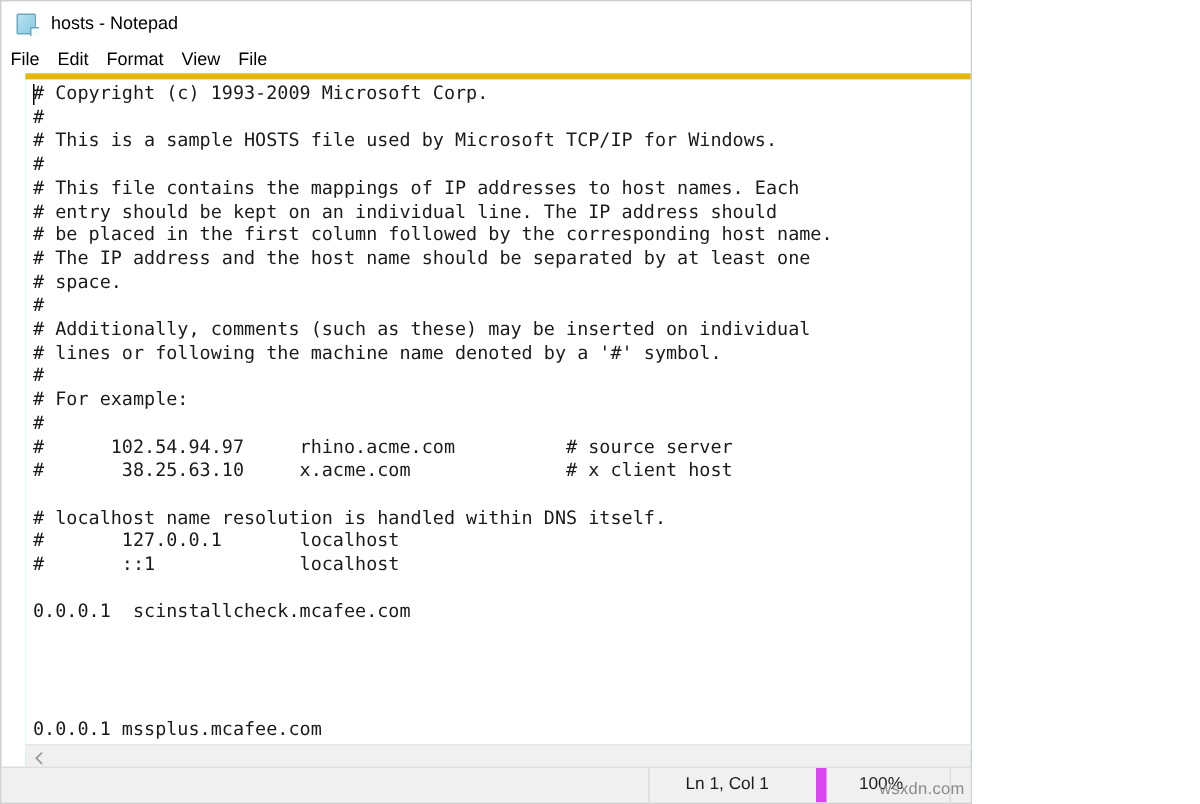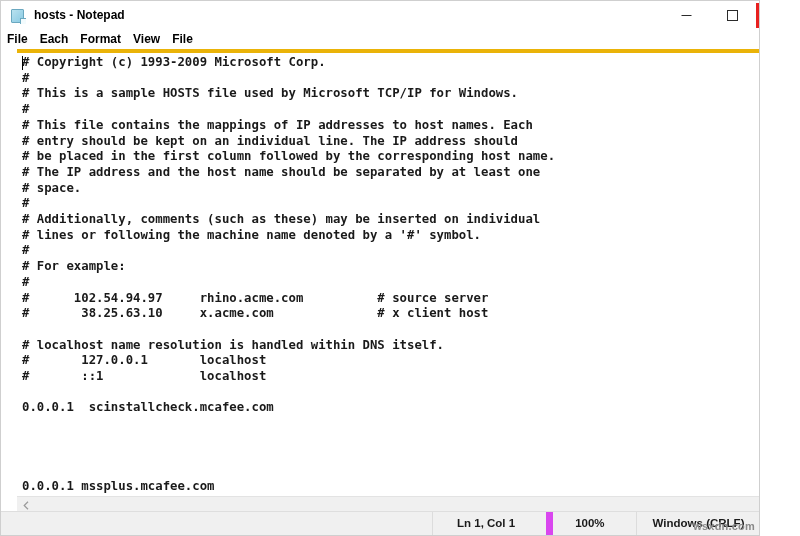--- a/index.html
+++ b/index.html
@@ -9,27 +9,26 @@
   }
   body {
     width: 800px;
     height: 536px;
     overflow: hidden;
     font-family: "Liberation Sans", sans-serif;
   }
 
   #window {
     position: relative;
-    width: 760px;
+    width: 648px;
     height: 536px;
     background: #ffffff;
     box-sizing: border-box;
     border: 1px solid #cfcfcf;
     overflow: hidden;
-    font-weight: bold;
   }
 
   
   #titlebar {
     position: absolute;
     left: 0; top: 0;
     width: 800px;
     height: 29px;
     background: #ffffff;
     display: flex;
@@ -275,21 +274,21 @@
           <line x1="10.4" y1="0.6" x2="0.6" y2="10.4" stroke="#2b2b2b" stroke-width="1"></line>
         </svg>
       </div>
     </div>
 
     <div id="close-highlight"></div>
   </div>
 
   <div id="menubar">
     <div class="menu-item">File</div>
-    <div class="menu-item">Each</div>
+    <div class="menu-item">Edit</div>
     <div class="menu-item">Format</div>
     <div class="menu-item">View</div>
     <div class="menu-item">File</div>
   </div>
 
   <div id="editor-wrap">
 
     <div id="text-area">
       <pre id="text-content"># Copyright (c) 1993-2009 Microsoft Corp.
 #

